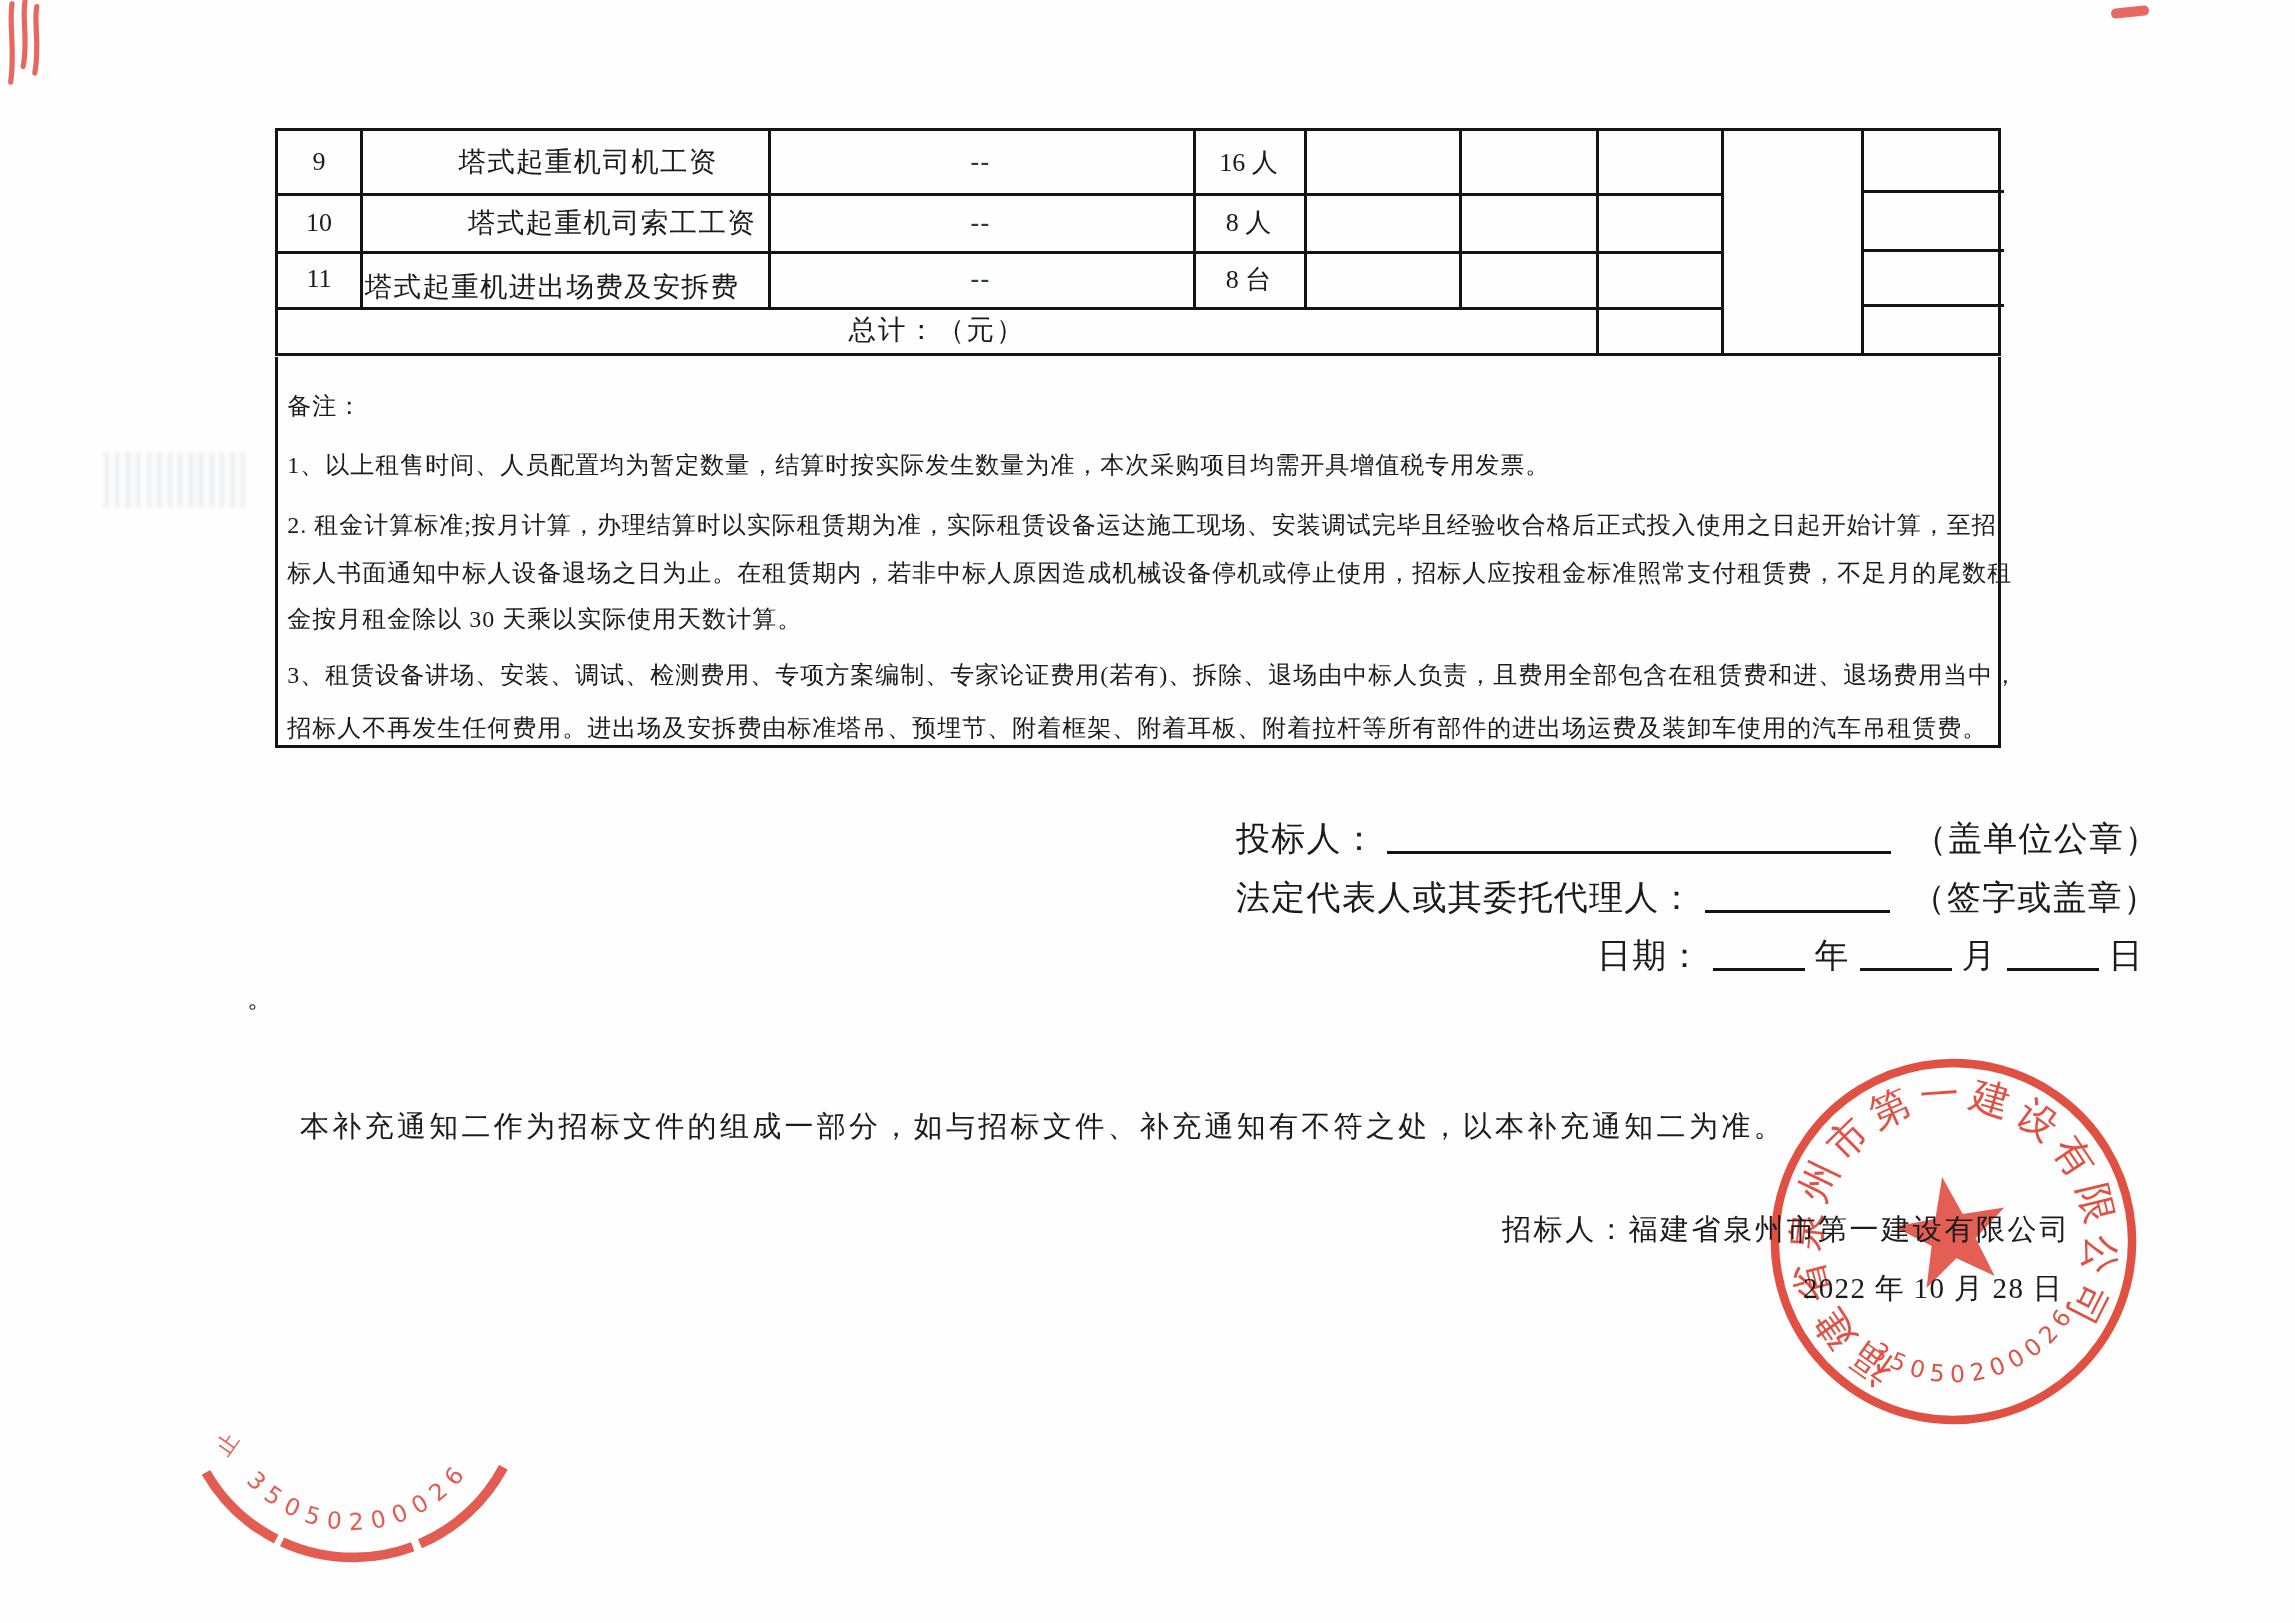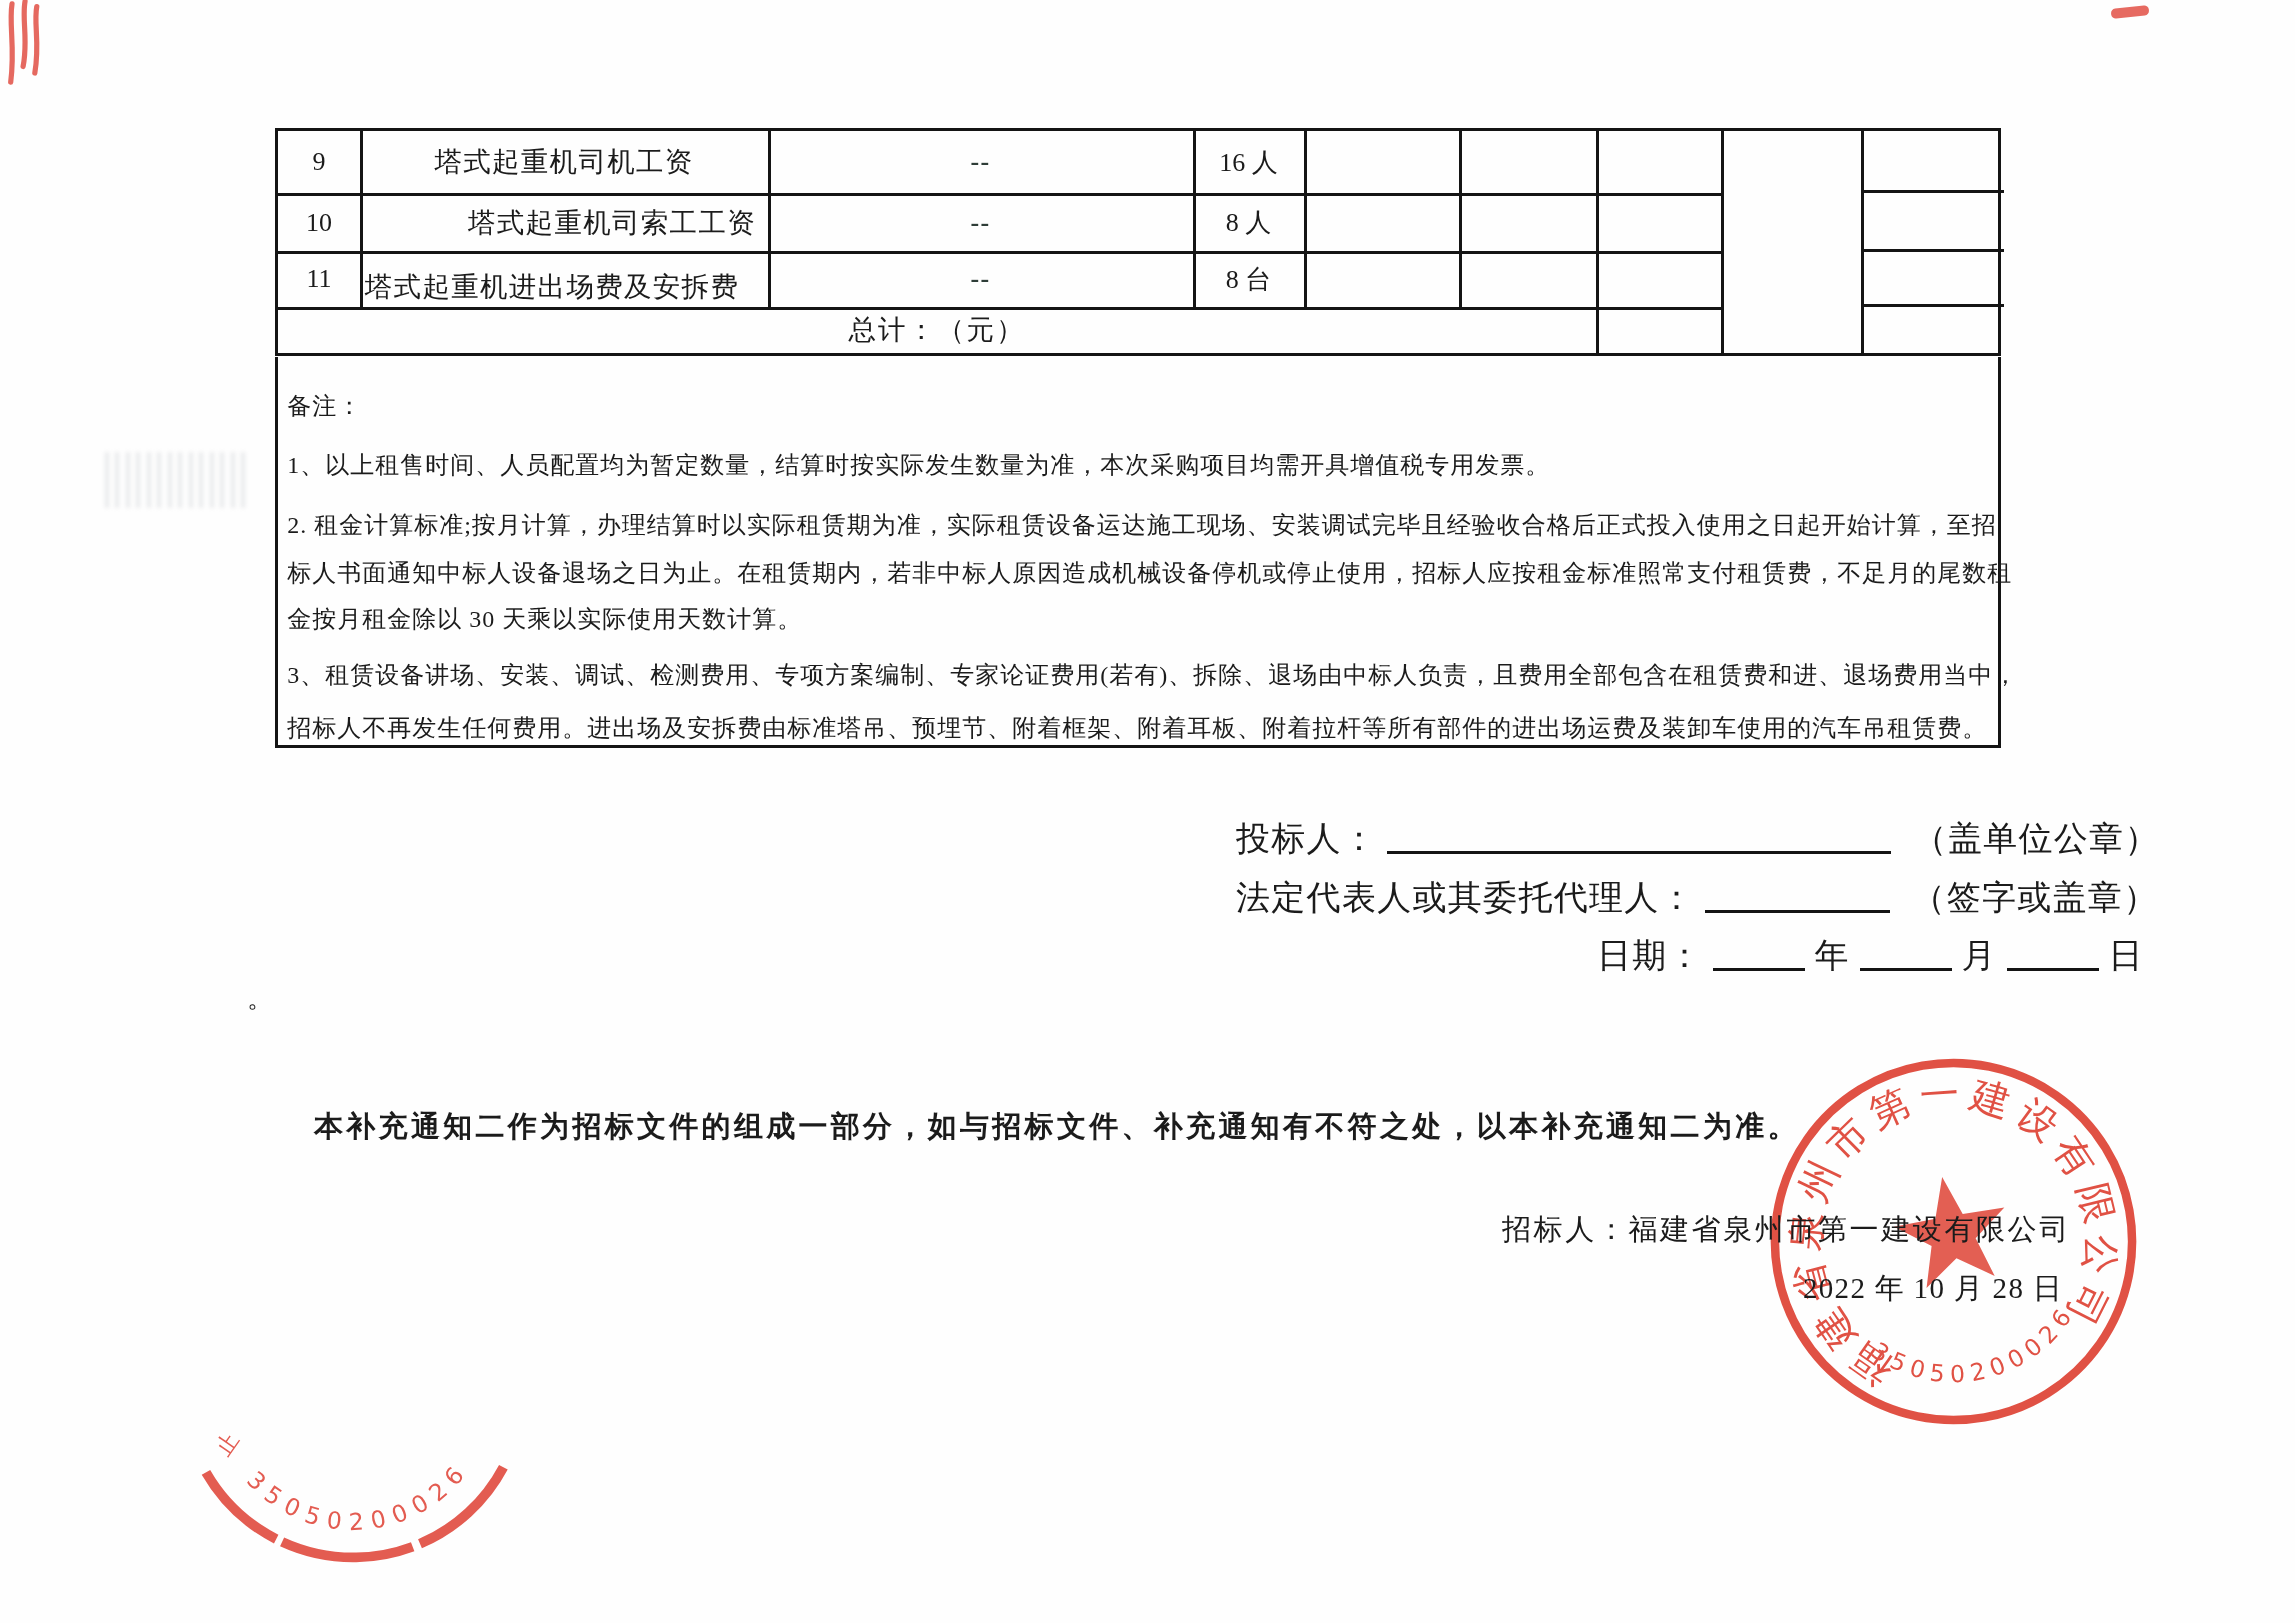--- a/index.html
+++ b/index.html
@@ -53,21 +53,21 @@
     <div class="vline" style="left:1583px;top:0;height:222px;"></div>
 
     <div class="hline" style="top:62px;left:0;width:1443px;"></div>
     <div class="hline" style="top:59px;left:1585px;width:141px;"></div>
     <div class="hline" style="top:120px;left:0;width:1443px;"></div>
     <div class="hline" style="top:118px;left:1585px;width:141px;"></div>
     <div class="hline" style="top:176px;left:0;width:1443px;"></div>
     <div class="hline" style="top:173px;left:1585px;width:141px;"></div>
 
     <div class="cell num" style="left:0;top:0;width:82px;height:62px;">9</div>
-    <div class="cell item" style="left:82px;top:0;width:408px;height:62px;">塔式起重机司机工资</div>
+    <div class="cell item" style="left:82px;top:0;width:408px;height:62px;padding-left:24px;">塔式起重机司机工资</div>
     <div class="cell dash" style="left:490px;top:0;width:425px;height:62px;">--</div>
     <div class="cell qty" style="left:915px;top:0;width:111px;height:62px;">16 人</div>
 
     <div class="cell num" style="left:0;top:62px;width:82px;height:59px;">10</div>
     <div class="cell item" style="left:82px;top:62px;width:408px;height:59px;margin-left:48px;">塔式起重机司索工工资</div>
     <div class="cell dash" style="left:490px;top:62px;width:425px;height:59px;">--</div>
     <div class="cell qty" style="left:915px;top:62px;width:111px;height:59px;">8 人</div>
 
     <div class="cell num" style="left:0;top:120px;width:82px;height:56px;">11</div>
     <div class="cell item" style="left:82px;top:120px;width:384px;height:56px;margin-top:8px;">塔式起重机进出场费及安拆费</div>
@@ -102,21 +102,21 @@
     <span class="u" style="width:92px;"></span>
     <span>年</span>
     <span class="u" style="width:92px;"></span>
     <span>月</span>
     <span class="u" style="width:92px;"></span>
     <span>日</span>
   </div>
 
   <div class="abs" style="left:247px;top:981px;font-size:26px;">。</div>
 
-  <div class="closing" style="left:314px;top:1107px;font-weight:bold;">本补充通知二作为招标文件的组成一部分，如与招标文件、补充通知有不符之处，以本补充通知二为准。</div>
+  <div class="closing" style="left:300px;top:1107px;">本补充通知二作为招标文件的组成一部分，如与招标文件、补充通知有不符之处，以本补充通知二为准。</div>
   <div class="closing" style="left:1502px;top:1210px;letter-spacing:2.6px;z-index:3;">招标人：福建省泉州市第一建设有限公司</div>
   <div class="closing" style="left:1803px;top:1269px;letter-spacing:1.3px;z-index:3;">2022 年 10 月 28 日</div>
 
   <div class="stamp" style="left:1754px;top:1042px;width:399px;height:399px;opacity:.88;transform:rotate(-10deg);z-index:2;">
     <svg width="399" height="399" viewBox="0 0 610 610">
       <defs>
         <path id="arcCompany" d="M 187.4 472.9 A 205 205 0 1 1 422.6 472.9"></path>
         <path id="arcNumber" d="M 140.3 443.2 A 215 215 0 0 0 469.7 443.2"></path>
       </defs>
       <circle cx="305" cy="305" r="273" fill="none" stroke="#dd3a2b" stroke-width="13"></circle>

